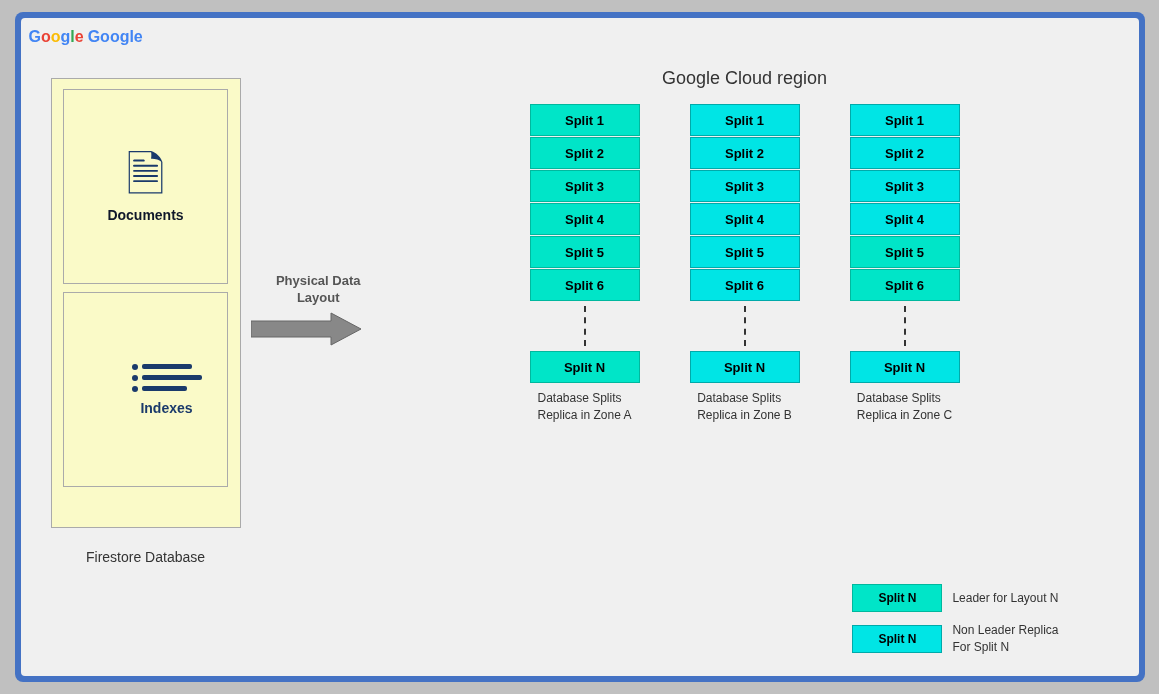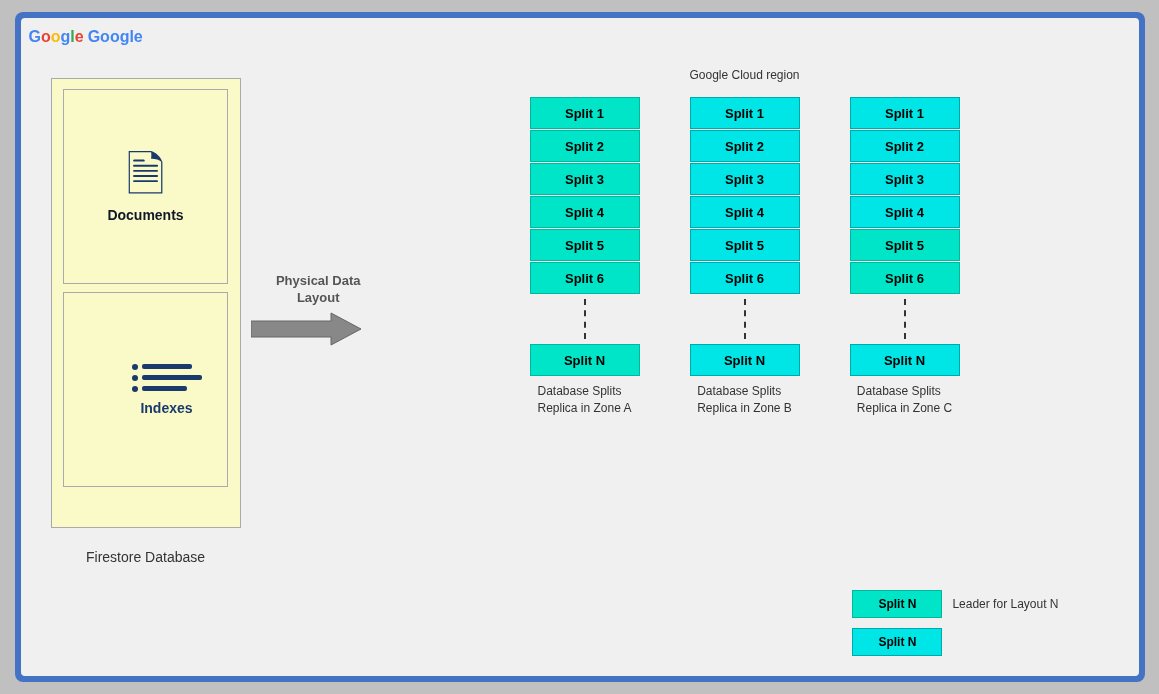--- a/index.html
+++ b/index.html
@@ -156,21 +156,21 @@
     
     .region-section {
       position: absolute;
       left: 350px;
       top: 50px;
       right: 20px;
       bottom: 30px;
     }
     .region-label {
       text-align: center;
-      font-size: 12px;
+      font-size: 18px;
       color: #333;
       margin-bottom: 10px;
     }
     .zone-columns {
       display: flex;
       gap: 50px;
       justify-content: center;
       padding-top: 5px;
     }
     .zone-col {
@@ -352,17 +352,18 @@
       </div>
     </div>
 
     <div class="legend-section">
       <div class="legend-item">
         <div class="legend-btn-green">Split N</div>
         <div class="legend-text">Leader for Layout N</div>
       </div>
       <div class="legend-item">
         <div class="legend-btn-cyan">Split N</div>
+        <div class="legend-text">Non Leader Replica<br>For Split N</div>
       </div>
     </div>
 
   </div>
 </div>
 
 </body></html>

